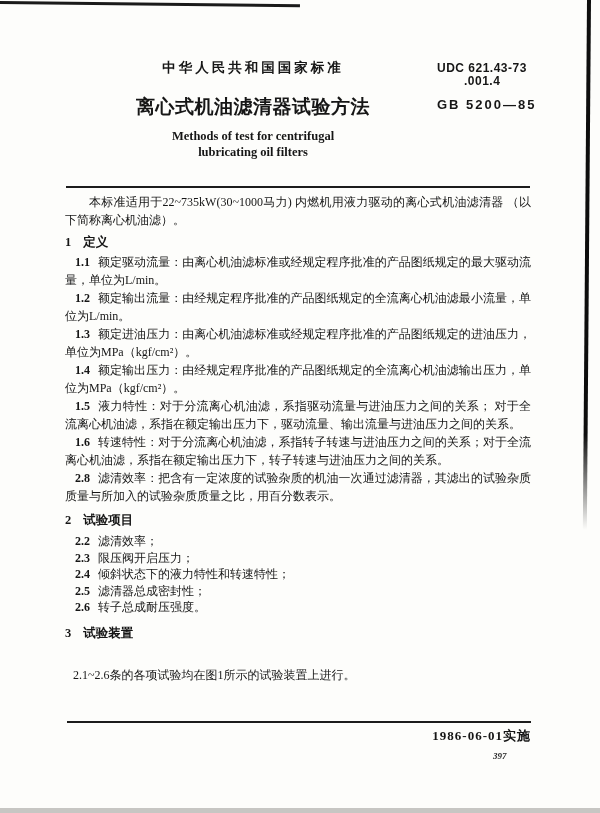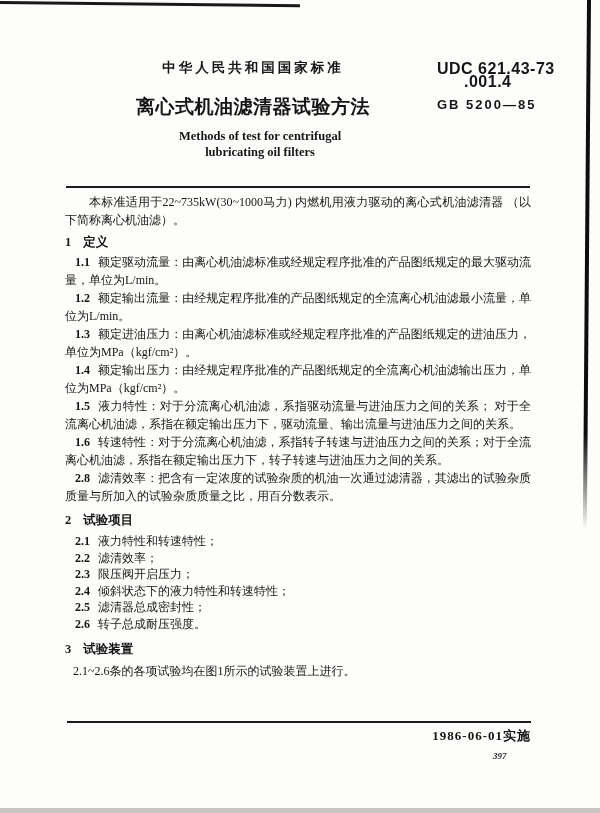--- a/index.html
+++ b/index.html
@@ -44,27 +44,27 @@
     position: absolute; top: 59px; left: 65px; width: 376px;
     text-align: center;
     font-size: 13.5px; font-weight: bold; letter-spacing: 3px;
   }
   .title-zh {
     position: absolute; top: 94px; left: 65px; width: 376px;
     text-align: center;
     font-size: 19px; font-weight: bold; letter-spacing: 0.5px;
   }
   .title-en {
-    position: absolute; top: 128px; left: 72px; width: 376px;
+    position: absolute; top: 128px; left: 65px; width: 376px;
     text-align: center;
     font-size: 12.5px; font-weight: bold; line-height: 16px;
   }
   .udc {
     position: absolute; top: 62px; left: 437px;
-    font-size: 16px; font-weight: bold; line-height: 13px;
+    font-size: 12px; font-weight: bold; line-height: 13px;
     font-family: "Liberation Sans", "DejaVu Sans", sans-serif;
     letter-spacing: 0.5px;
   }
   .udc .udc2 { padding-left: 27px; }
   .gb-code {
     position: absolute; top: 97px; left: 437px;
     font-size: 13px; font-weight: bold; letter-spacing: 2px;
     font-family: "Liberation Sans", "DejaVu Sans", sans-serif;
   }
 
@@ -76,21 +76,21 @@
   .doc-body {
     position: absolute; top: 193px; left: 65px; width: 466px;
     font-size: 12px; line-height: 18px;
     text-align: justify;
   }
   .intro { text-indent: 24px; margin-bottom: 4px; }
   .sec-heading { font-weight: bold; font-size: 12.5px; }
   .sec-heading .sec-num { margin-right: 12px; }
   .sec-heading-1 { margin-bottom: 2px; }
   .sec-heading-2 { margin-top: 6px; margin-bottom: 4px; }
-  .sec-heading-3 { margin-top: 8px; margin-bottom: 4px; }
+  .sec-heading-3 { margin-top: 8px; margin-bottom: 24px; }
   .clause { text-indent: 10px; }
   .clause .item-num { font-weight: bold; margin-right: 8px; }
   .clause-short { line-height: 16.5px; text-align: left; }
   .sec3-para { text-indent: 8px; }
 
   
   .footer-issued {
     position: absolute; top: 728px; left: 68px;
     font-size: 12.5px; font-weight: bold; letter-spacing: 0.5px;
   }
@@ -153,23 +153,20 @@
     </p>
     <p class="clause">
       <span class="item-num">2.8</span><span>滤清效率：把含有一定浓度的试验杂质的机油一次通过滤清器，其滤出的试验杂质质量与所加入的试验杂质质量之比，用百分数表示。</span>
     </p>
 
     <div class="sec-heading sec-heading-2">
       <span class="sec-num">2</span><span>试验项目</span>
     </div>
 
     <p class="clause clause-short">
-      <span class="item-num">2.1</span><span>液力特性和转速特性；</span>
-    </p>
-    <p class="clause clause-short">
       <span class="item-num">2.2</span><span>滤清效率；</span>
     </p>
     <p class="clause clause-short">
       <span class="item-num">2.3</span><span>限压阀开启压力；</span>
     </p>
     <p class="clause clause-short">
       <span class="item-num">2.4</span><span>倾斜状态下的液力特性和转速特性；</span>
     </p>
     <p class="clause clause-short">
       <span class="item-num">2.5</span><span>滤清器总成密封性；</span>

